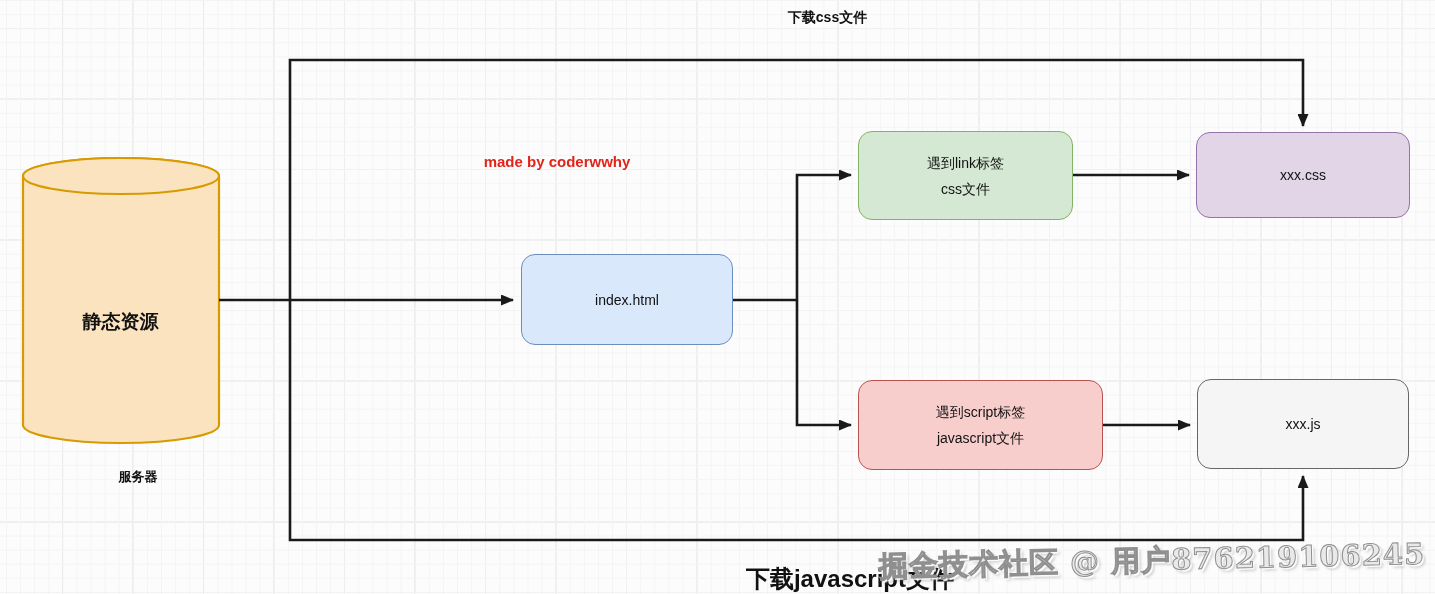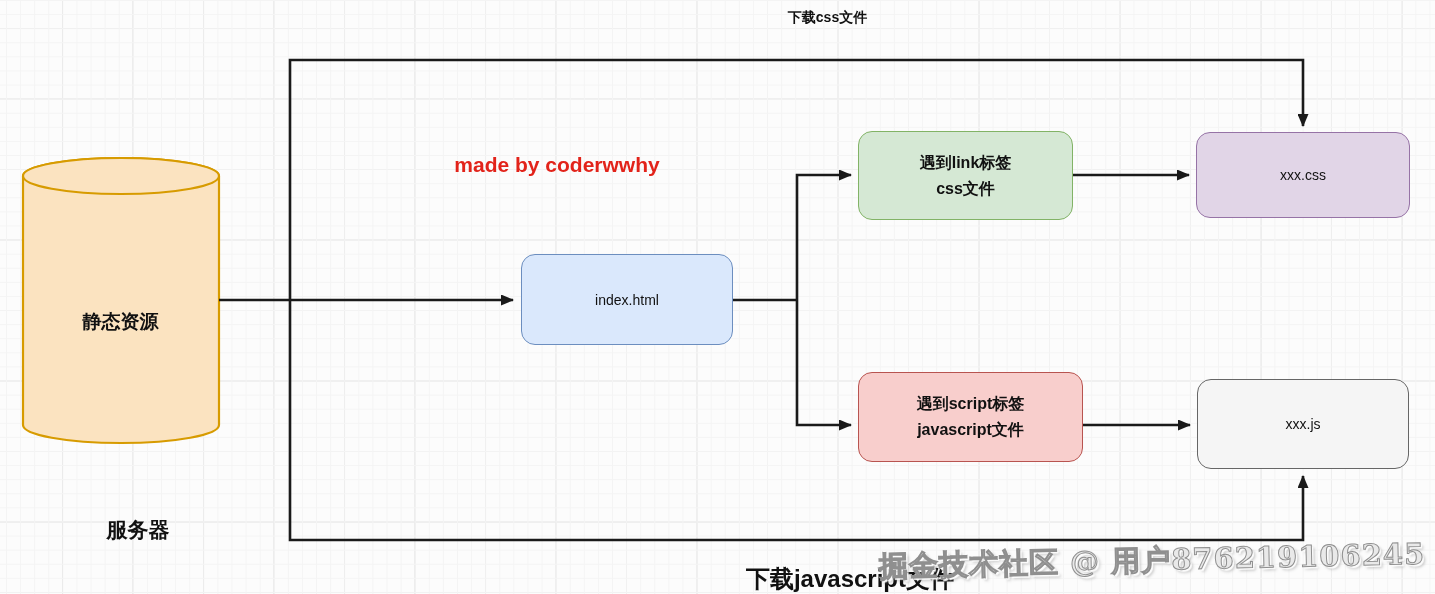--- a/index.html
+++ b/index.html
@@ -19,38 +19,38 @@
   }
   svg.wires{position:absolute;left:0;top:0;pointer-events:none;}
   .node{
     position:absolute;
     display:flex;flex-direction:column;align-items:center;justify-content:center;
     border-radius:14px;
     font-size:14px;color:#111;
     text-align:center;line-height:26px;
     box-sizing:border-box;
   }
-  .node.cjk{font-weight:bold;font-size:16px;}
+  .node.cjk{font-weight:normal;font-size:14px;}
   .node-index  {left:521px;top:254px;width:212px;height:91px;background:#DAE8FC;border:1.5px solid #6C8EBF;}
   .node-link   {left:858px;top:131px;width:215px;height:89px;background:#D5E8D4;border:1.5px solid #82B366;}
-  .node-script {left:858px;top:372px;width:225px;height:90px;background:#F8CECC;border:1.5px solid #B85450;text-align:right;}
+  .node-script {left:858px;top:380px;width:245px;height:90px;background:#F8CECC;border:1.5px solid #B85450;text-align:right;}
   .node-css    {left:1196px;top:132px;width:214px;height:86px;background:#E1D5E7;border:1.5px solid #9673A6;}
   .node-js     {left:1197px;top:379px;width:212px;height:90px;background:#F5F5F5;border:1.5px solid #666666;}
   .lbl{
     position:absolute;color:#111;font-weight:bold;font-size:18px;
     text-align:center;white-space:nowrap;
   }
   .lbl-db-text  {left:22px;top:309px;width:197px;font-size:19px;}
-  .lbl-server   {left:38px;top:516px;width:200px;font-size:21px;}
+  .lbl-server   {left:38px;top:468px;width:200px;font-size:13px;}
   .lbl-enter    {left:315px;top:258px;width:200px;}
   .lbl-dl-css   {left:700px;top:9px;width:255px;font-size:14px;}
   .lbl-dl-js    {left:710px;top:563px;width:280px;font-size:24px;}
   .lbl-credit{
     position:absolute;left:437px;top:153px;width:240px;
-    color:#E2231A;font-weight:bold;font-size:21px;text-align:center;white-space:nowrap;
+    color:#E2231A;font-weight:bold;font-size:15px;text-align:center;white-space:nowrap;
   }
   .watermark{
     position:absolute;right:10px;top:541px;
     font-family:"DejaVu Serif","Liberation Serif",serif;
     font-weight:bold;font-size:29px;letter-spacing:1px;white-space:nowrap;
     color:#e9e9e9;
     -webkit-text-stroke:1px #8f8f8f;
     text-shadow:2px 2px 1px rgba(255,255,255,0.95), 3px 3px 3px rgba(90,90,90,0.35);
     transform:rotate(-1.3deg);
   }

